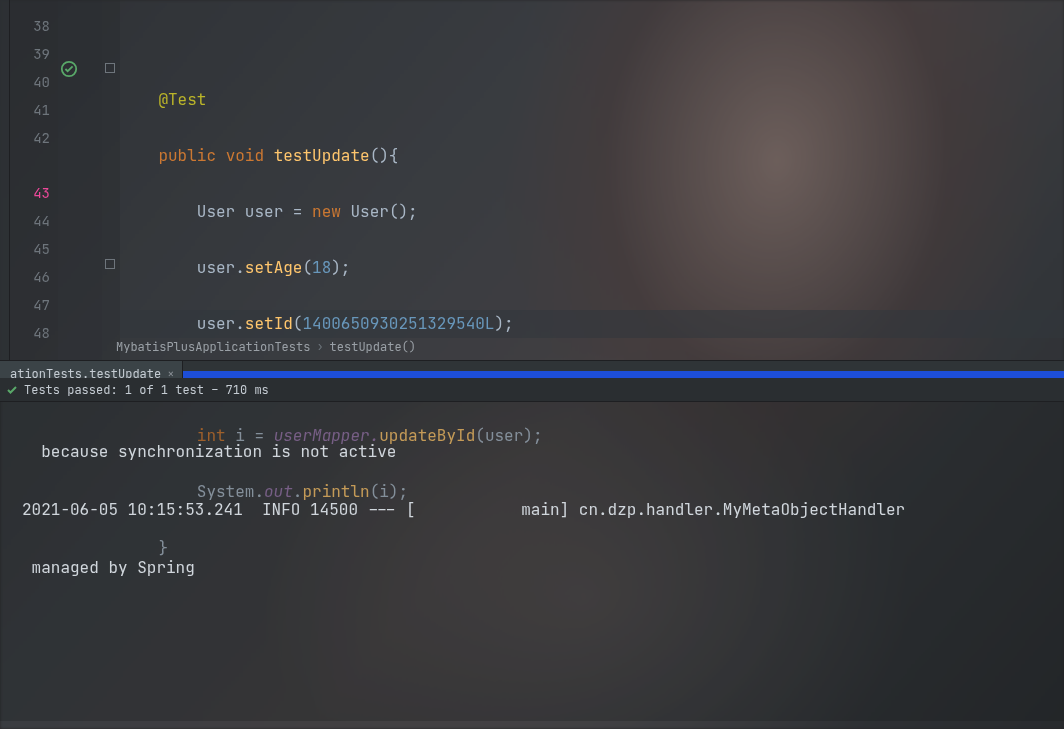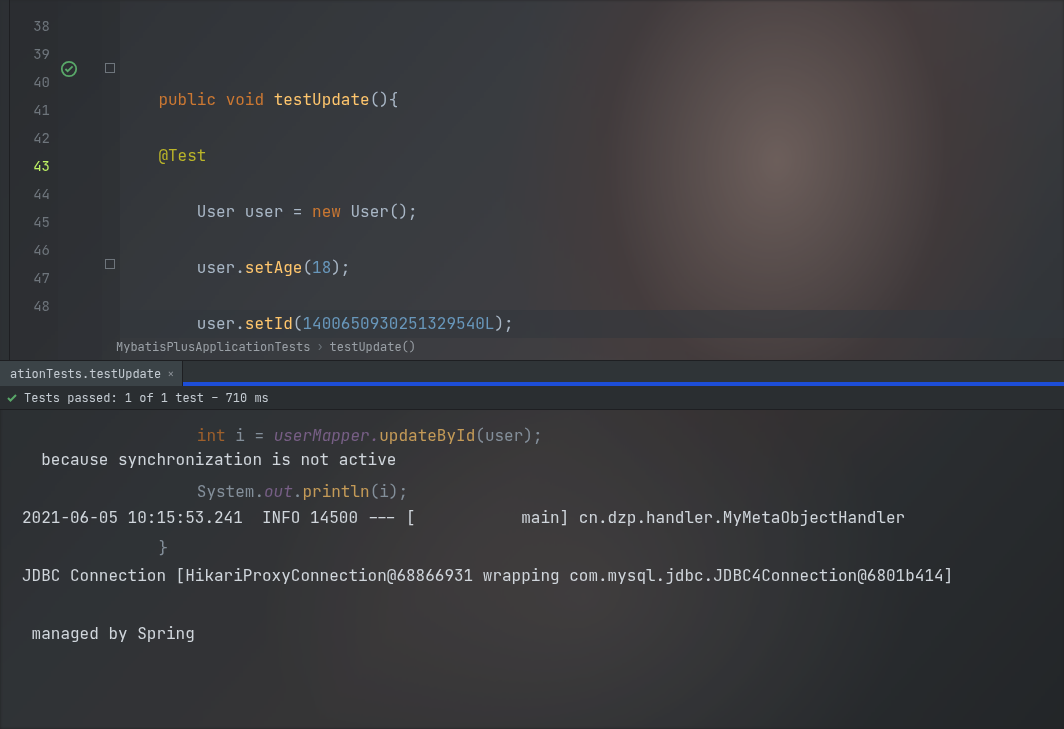--- a/index.html
+++ b/index.html
@@ -20,41 +20,41 @@
       radial-gradient(ellipse 500px 380px at 55% 82%, rgba(180,155,150,0.35) 0%, rgba(55,55,60,0) 65%),
       linear-gradient(130deg,#3a3f44 0%,#4c5157 35%,#5a5658 55%,#42474c 75%,#2f3337 100%);
     filter:blur(1.5px);
   }
   .overlay{position:absolute;inset:0;background:rgba(30,32,34,0.42);}
   .top-area{position:relative;height:360px;display:flex;}
   .side-col{width:10px;background:rgba(45,48,52,0.85);border-right:1px solid #1e1f22;}
   .tool-labels{position:absolute;left:-34px;width:36px;font-size:11px;color:#9aa0a6;}
   .gutter{width:48px;background:rgba(40,42,46,0.55);text-align:right;padding-right:8px;padding-top:12px;}
   .ln{height:28px;line-height:28px;color:#6e757c;font-size:14px;}
-  .ln.cur{color:#bef264;}
+  .ln.cur{color:#ec4899;margin-top:27px;}
   .icon-col{width:44px;position:relative;background:rgba(40,42,46,0.45);}
   .run-ok{position:absolute;top:60px;left:2px;width:18px;height:18px;}
   .fold-col{width:18px;background:rgba(40,42,46,0.35);position:relative;}
   .fold{position:absolute;width:10px;height:10px;border:1px solid #6e757c;left:3px;}
   .code{flex:1;padding-top:2px;font-size:16px;line-height:28px;white-space:pre;}
   .code .row{height:28px;}
   .hl-row{background:rgba(50,54,60,0.55);}
   .kw{color:#cc7832;}
   .ann{color:#bbb529;}
   .id{color:#a9b7c6;text-align:center;}
   .mth{color:#ffc66d;}
   .num{color:#6897bb;}
   .str{color:#6a8759;}
   .fld{color:#9876aa;font-style:italic;}
   .newkw{color:#cc7832;}
   .under{text-decoration:underline;text-decoration-color:#707c4b;}
   .par{color:#a9b7c6;}
   .breadcrumb{position:absolute;left:116px;right:4px;top:334px;height:26px;line-height:26px;font-size:12px;color:#9aa0a6;}
   .breadcrumb .sep{margin:0 6px;color:#6e757c;}
-  .tab-bar{position:relative;height:26px;background:#2f3437;display:flex;border-top:1px solid #1e1f22;border-bottom:4px solid #1d4ed8;}
+  .tab-bar{position:relative;height:18px;background:#2f3437;display:flex;border-top:1px solid #1e1f22;border-bottom:7px solid #1d4ed8;}
   .tab{height:26px;line-height:26px;padding:0 8px 0 10px;background:#3b4347;color:#c5ccd3;font-size:12px;border-right:1px solid #1e1f22;display:flex;align-items:center;gap:6px;}
   .close-x{color:#8a9096;font-size:12px;}
   .status{position:relative;height:24px;line-height:24px;background:#2a2e31;border-bottom:1px solid #1e1f22;font-size:12px;padding-left:6px;color:#c5ccd3;display:flex;align-items:center;gap:6px;}
   .console{position:relative;background:rgba(20,22,24,0.25);padding:6px 22px;font-size:16px;line-height:29px;white-space:pre;color:#d0d6dc;height:319px;overflow:hidden;}
   svg.ok-icon{stroke:#59a869;stroke-width:2;fill:none;}
 </style>
 </head>
 <body>
 
 <div class="bg"></div>
@@ -89,22 +89,22 @@
     </svg>
   </div>
 
   <div class="fold-col">
     <div class="fold" style="top:63px"></div>
     <div class="fold" style="top:259px"></div>
   </div>
 
   <div class="code">
 <div class="row"> </div>
+<div class="row">    <span class="ann">@Test</span></div>
 <div class="row">    <span class="kw">public</span> <span class="kw">void</span> <span class="mth">testUpdate</span><span class="par">(){</span></div>
-<div class="row">    <span class="ann">@Test</span></div>
 <div class="row">        <span class="id">User</span> <span class="id">user</span><span class="id"> = </span><span class="newkw">new</span> <span class="id">User</span><span class="par">();</span></div>
 <div class="row">        <span class="id">user.</span><span class="mth">setAge</span><span class="par">(</span><span class="num">18</span><span class="par">);</span></div>
 <div class="row hl-row">        <span class="id">user.</span><span class="mth">setId</span><span class="par">(</span><span class="num">1400650930251329540L</span><span class="par">);</span></div>
 <div class="row">        <span class="id">user.</span><span class="mth">setName</span><span class="par">(</span><span class="str under">"Godas_lsy"</span><span class="par">);</span></div>
 <div class="row">        <span class="kw">int</span> <span class="id">i</span><span class="id"> = </span><span class="fld">userMapper.</span><span class="mth">updateById</span><span class="par">(</span><span class="id">user</span><span class="par">);</span></div>
 <div class="row">        <span class="id">System.</span><span class="fld">out</span><span class="id">.</span><span class="mth">println</span><span class="par">(</span><span class="id">i</span><span class="par">);</span></div>
 <div class="row">    <span class="par">}</span></div>
 <div class="row"> </div>
   </div>
 
@@ -123,20 +123,19 @@
 <div class="status">
   <svg width="12" height="12" viewBox="0 0 12 12">
       <path d="M2 6 l2.5 2.5 L10 3" stroke="#59a869" stroke-width="2" fill="none"></path>
     </svg>
   <span>Tests passed: 1 of 1 test – 710 ms</span>
 </div>
 
 <div class="console">
 <div>  because synchronization is not active</div>
 <div>2021-06-05 10:15:53.241  INFO 14500 --- [           main] cn.dzp.handler.MyMetaObjectHandler</div>
-<div>JDBC Connection [HikariProxyConnection@68866931 wrapping com.mysql.jdbc.JDBC4Connection@6801b414]</div>
 <div> managed by Spring</div>
 
 
 
 
 
 </div>
 
 </body></html>

